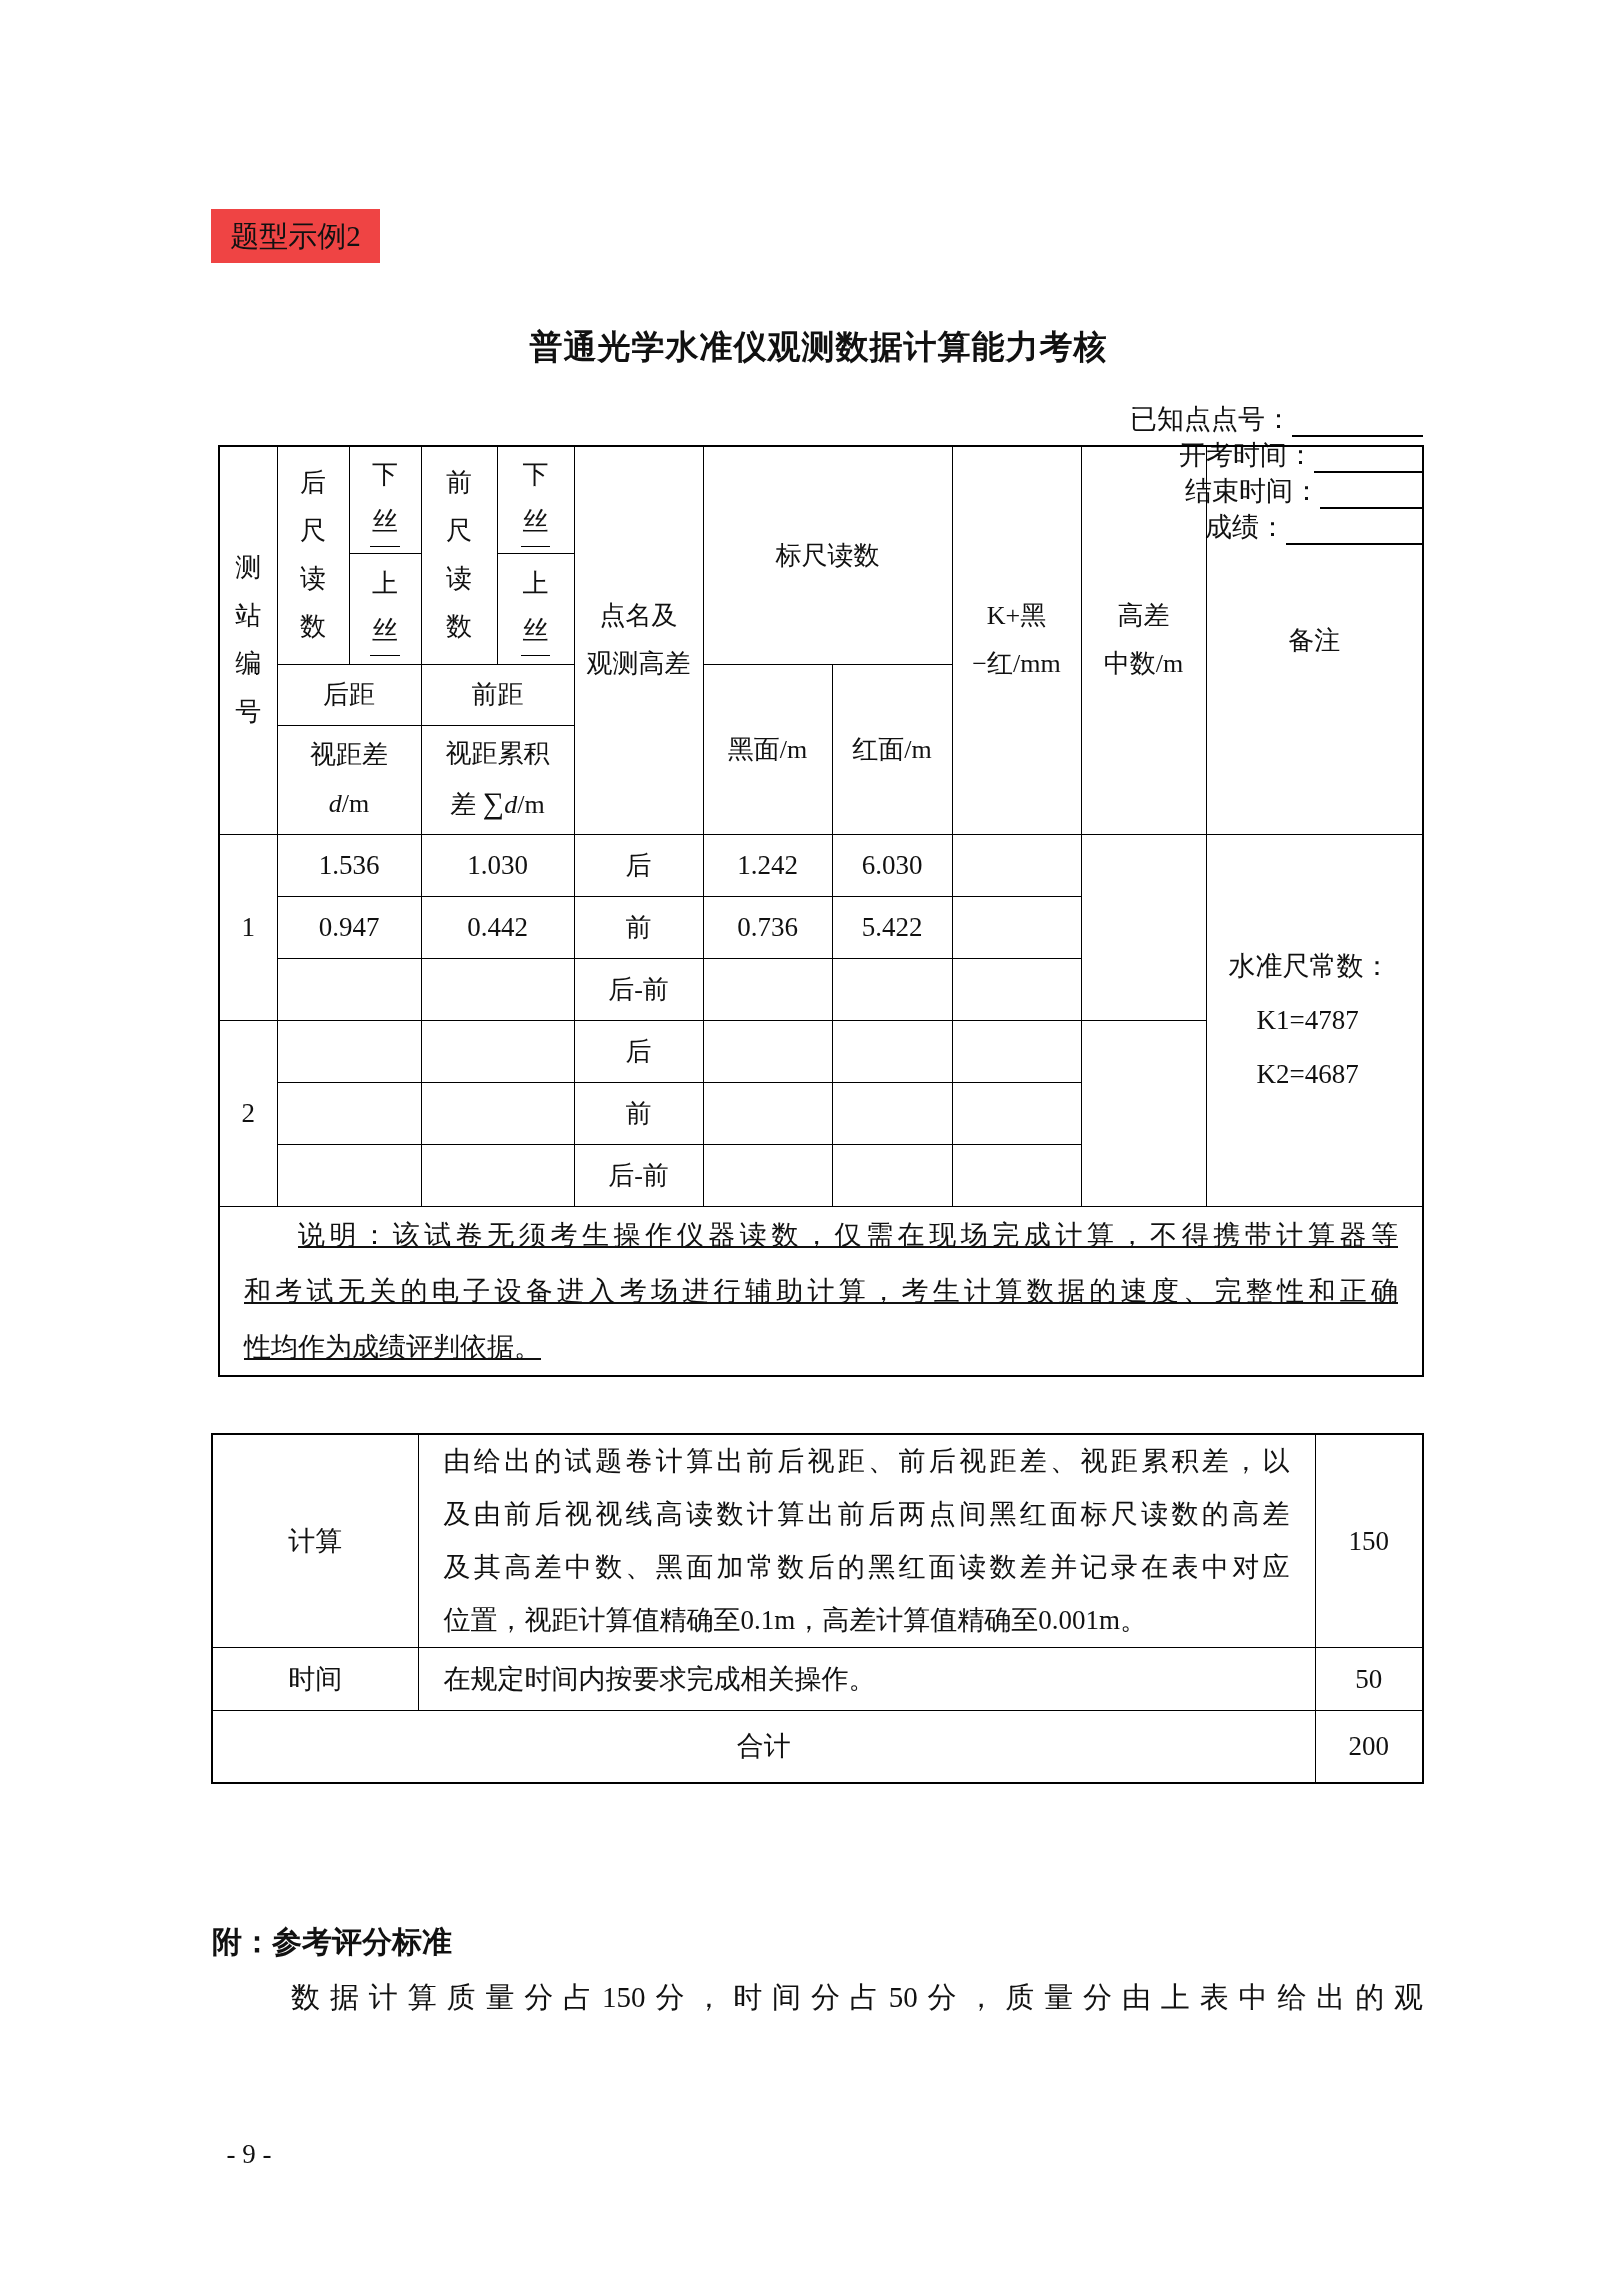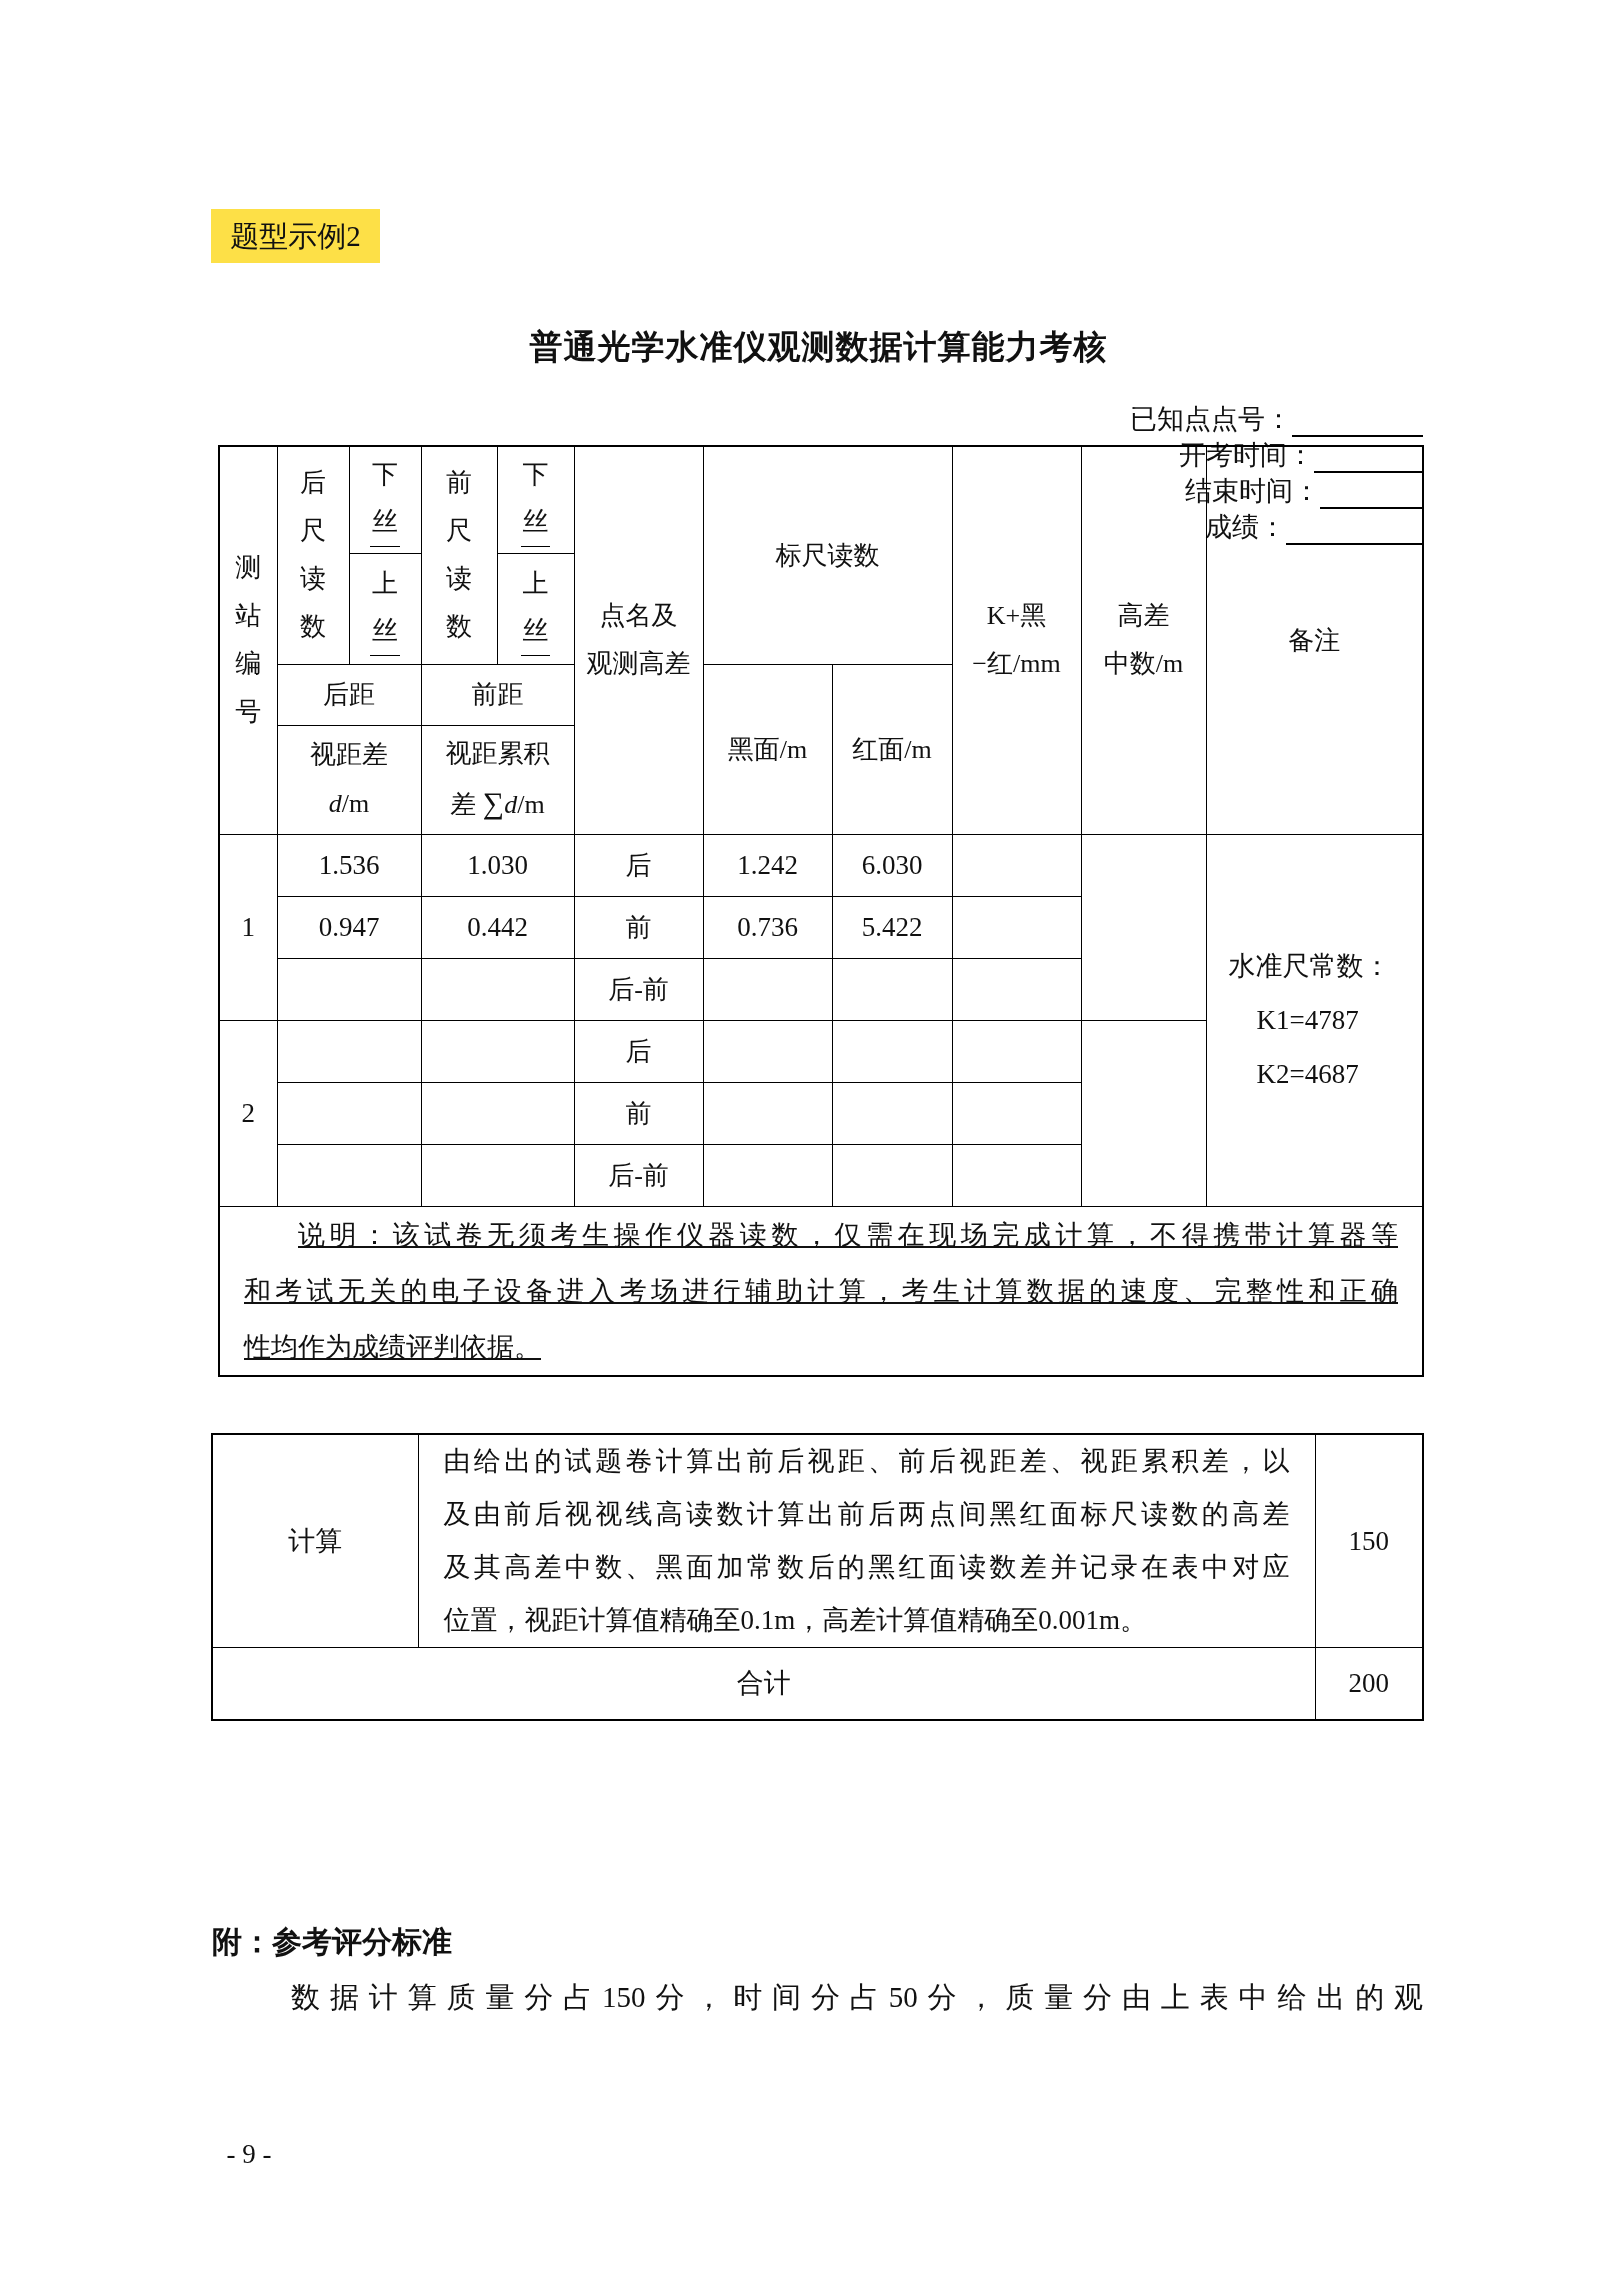--- a/index.html
+++ b/index.html
@@ -65,21 +65,21 @@
                 font-weight:bold; font-size:30px; }
   .appendix-p { left:214px; top:1976px; width:1209px; padding-left:77px;
                 font-size:29px; line-height:42px; text-align:justify;
                 text-align-last:justify; }
 
   .pageno { left:209px; top:2139px; width:80px; text-align:center; font-size:27px; }
 </style>
 </head>
 <body>
 
-<div class="abs badge" style="background: #fde047;">题型示例2</div>
+<div class="abs badge" style="background: #ef4444;">题型示例2</div>
 
 <div class="abs title">普通光学水准仪观测数据计算能力考核</div>
 
 <div class="abs fields">
   <span class="field">
     <span>已知点点号：</span>
     <span class="blank b1"></span>
   </span>
   <span class="field">
     <span>开考时间：</span>
@@ -239,20 +239,27 @@
     <td>
       <div class="cell-text">
         <div class="jl">由给出的试题卷计算出前后视距、前后视距差、视距累积差，以</div>
         <div class="jl">及由前后视视线高读数计算出前后两点间黑红面标尺读数的高差</div>
         <div class="jl">及其高差中数、黑面加常数后的黑红面读数差并记录在表中对应</div>
         <div>位置，视距计算值精确至0.1m，高差计算值精确至0.001m。</div>
       </div>
     </td>
     <td>150</td>
   </tr>
+  <tr class="t2time">
+    <td>时间</td>
+    <td>
+            <div class="cell-text">在规定时间内按要求完成相关操作。</div>
+          </td>
+    <td>50</td>
+  </tr>
   <tr class="t2total">
     <td colspan="2">合计</td>
     <td>200</td>
   </tr>
 </tbody>
     </table>
 </div>
 
 <div class="abs appendix-h">附：参考评分标准</div>
 <div class="abs appendix-p">数据计算质量分占150分，时间分占50分，质量分由上表中给出的观</div>

